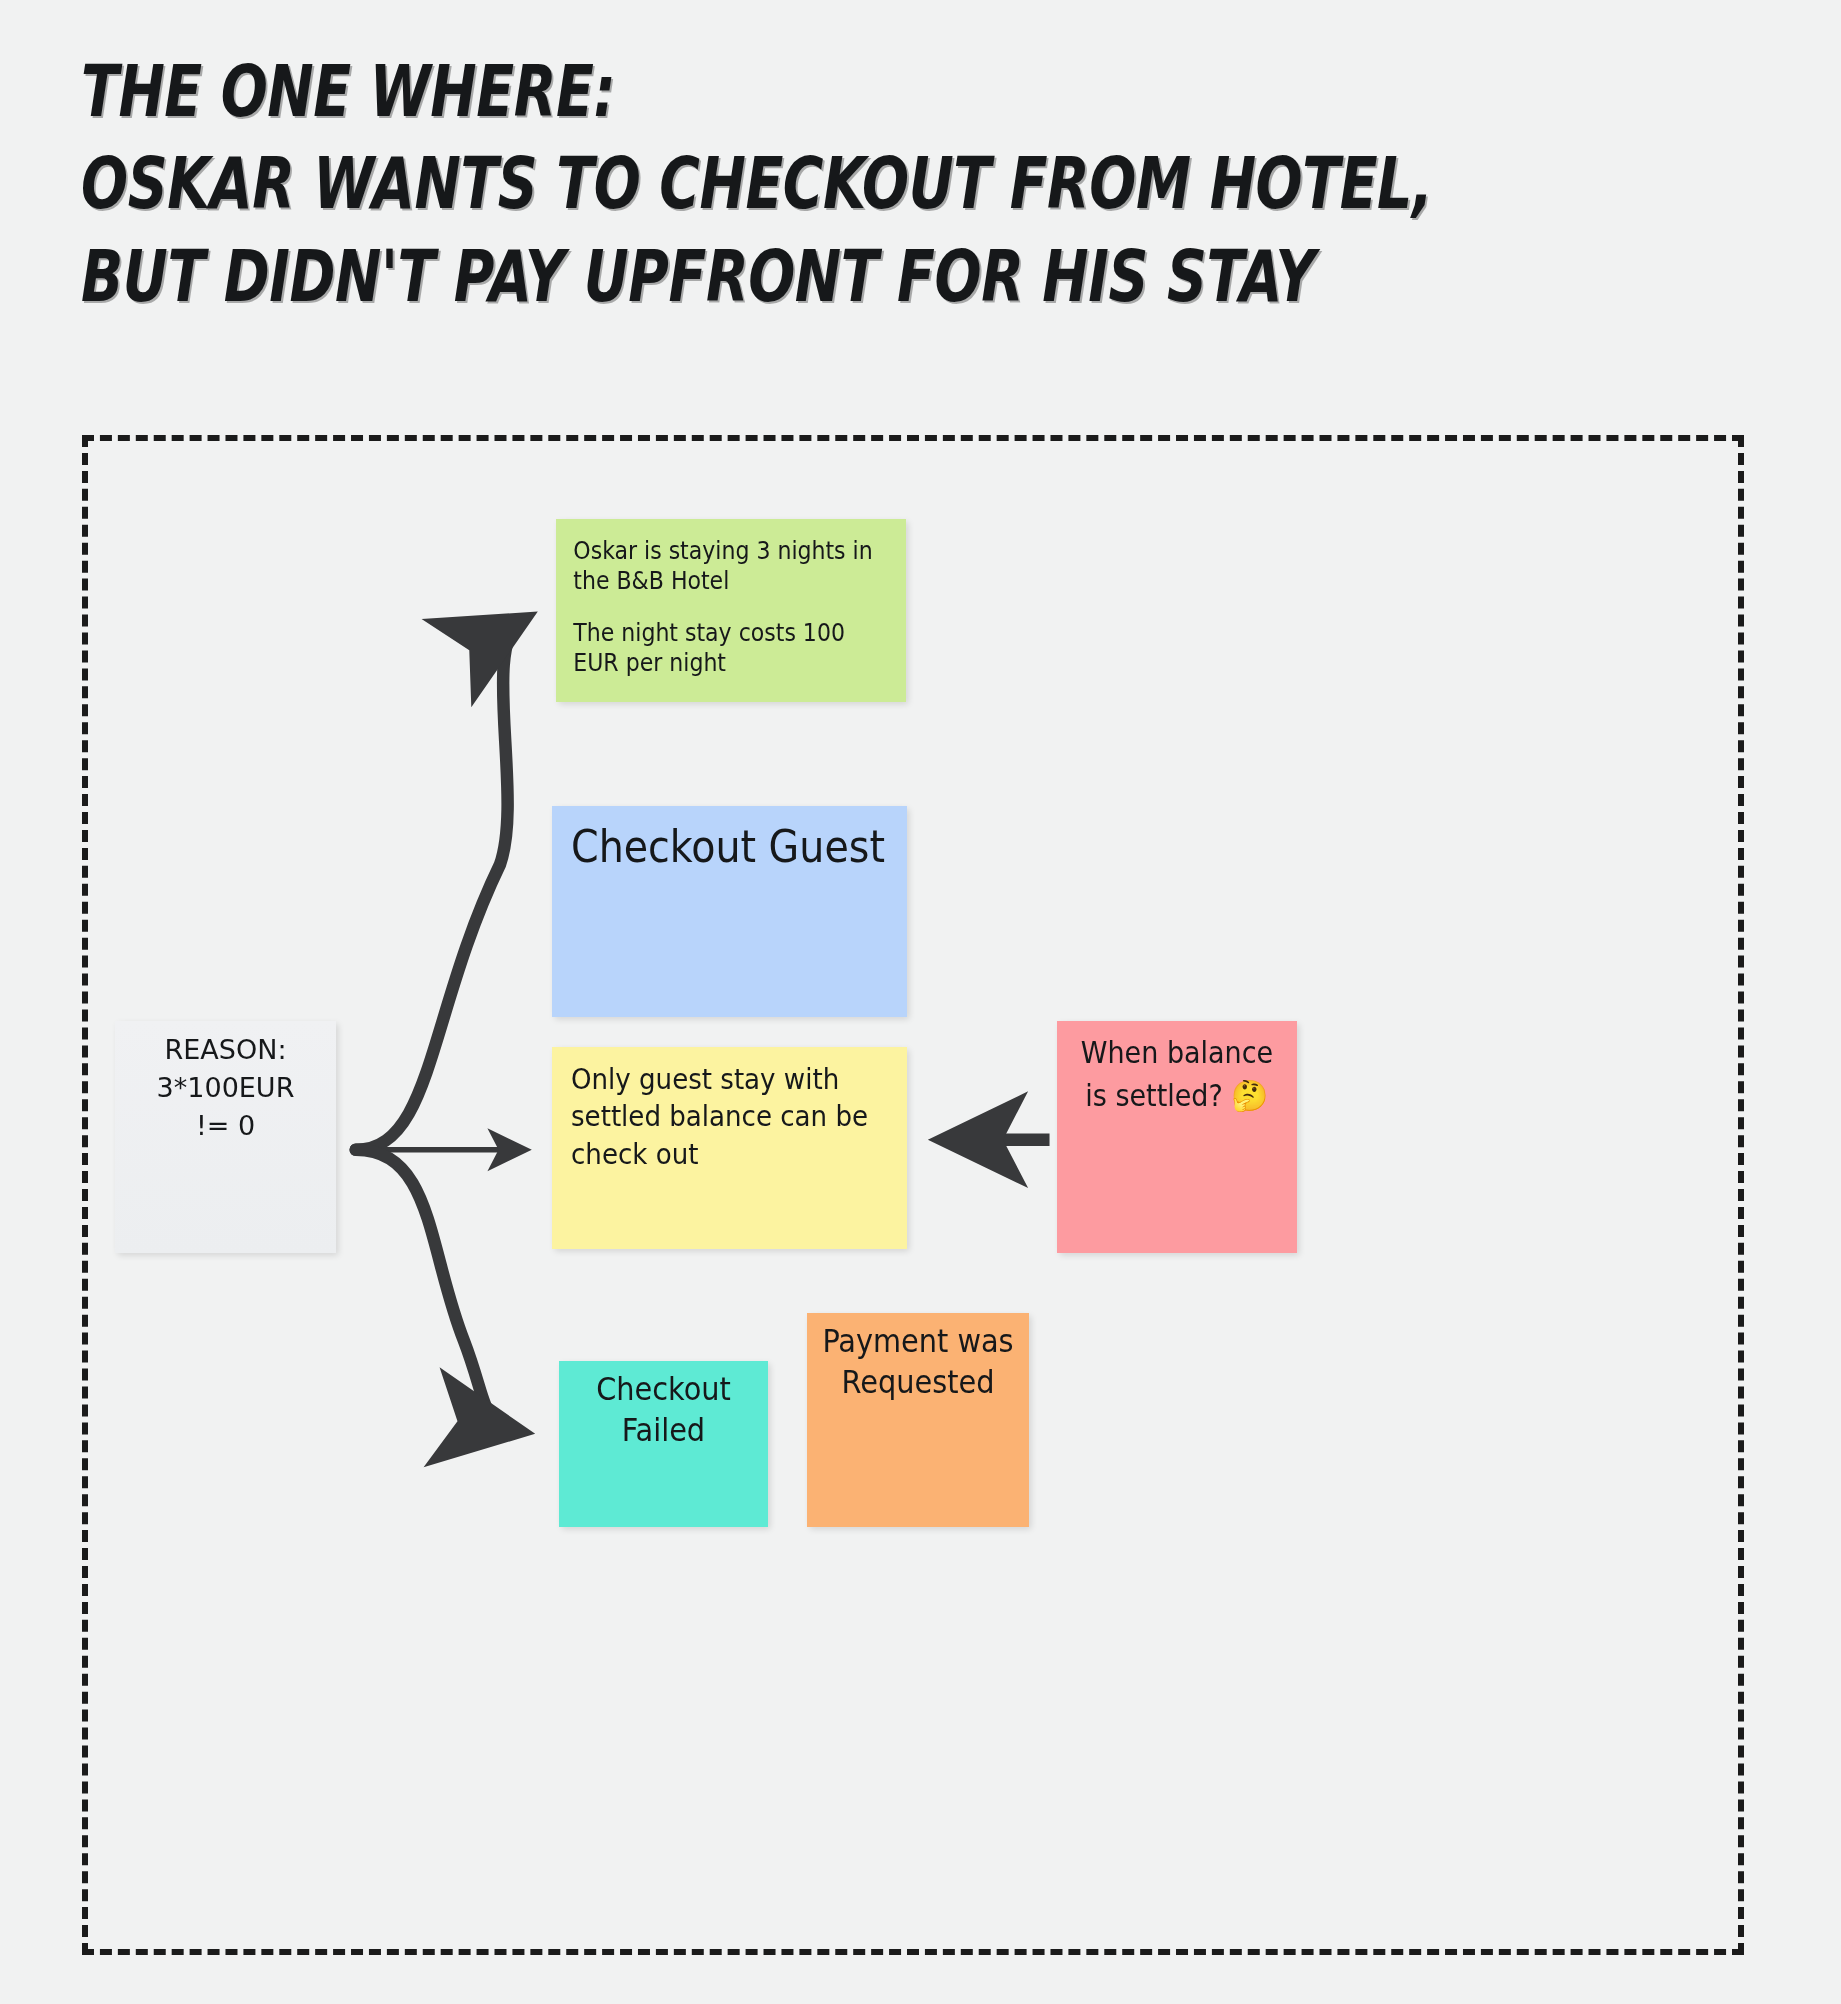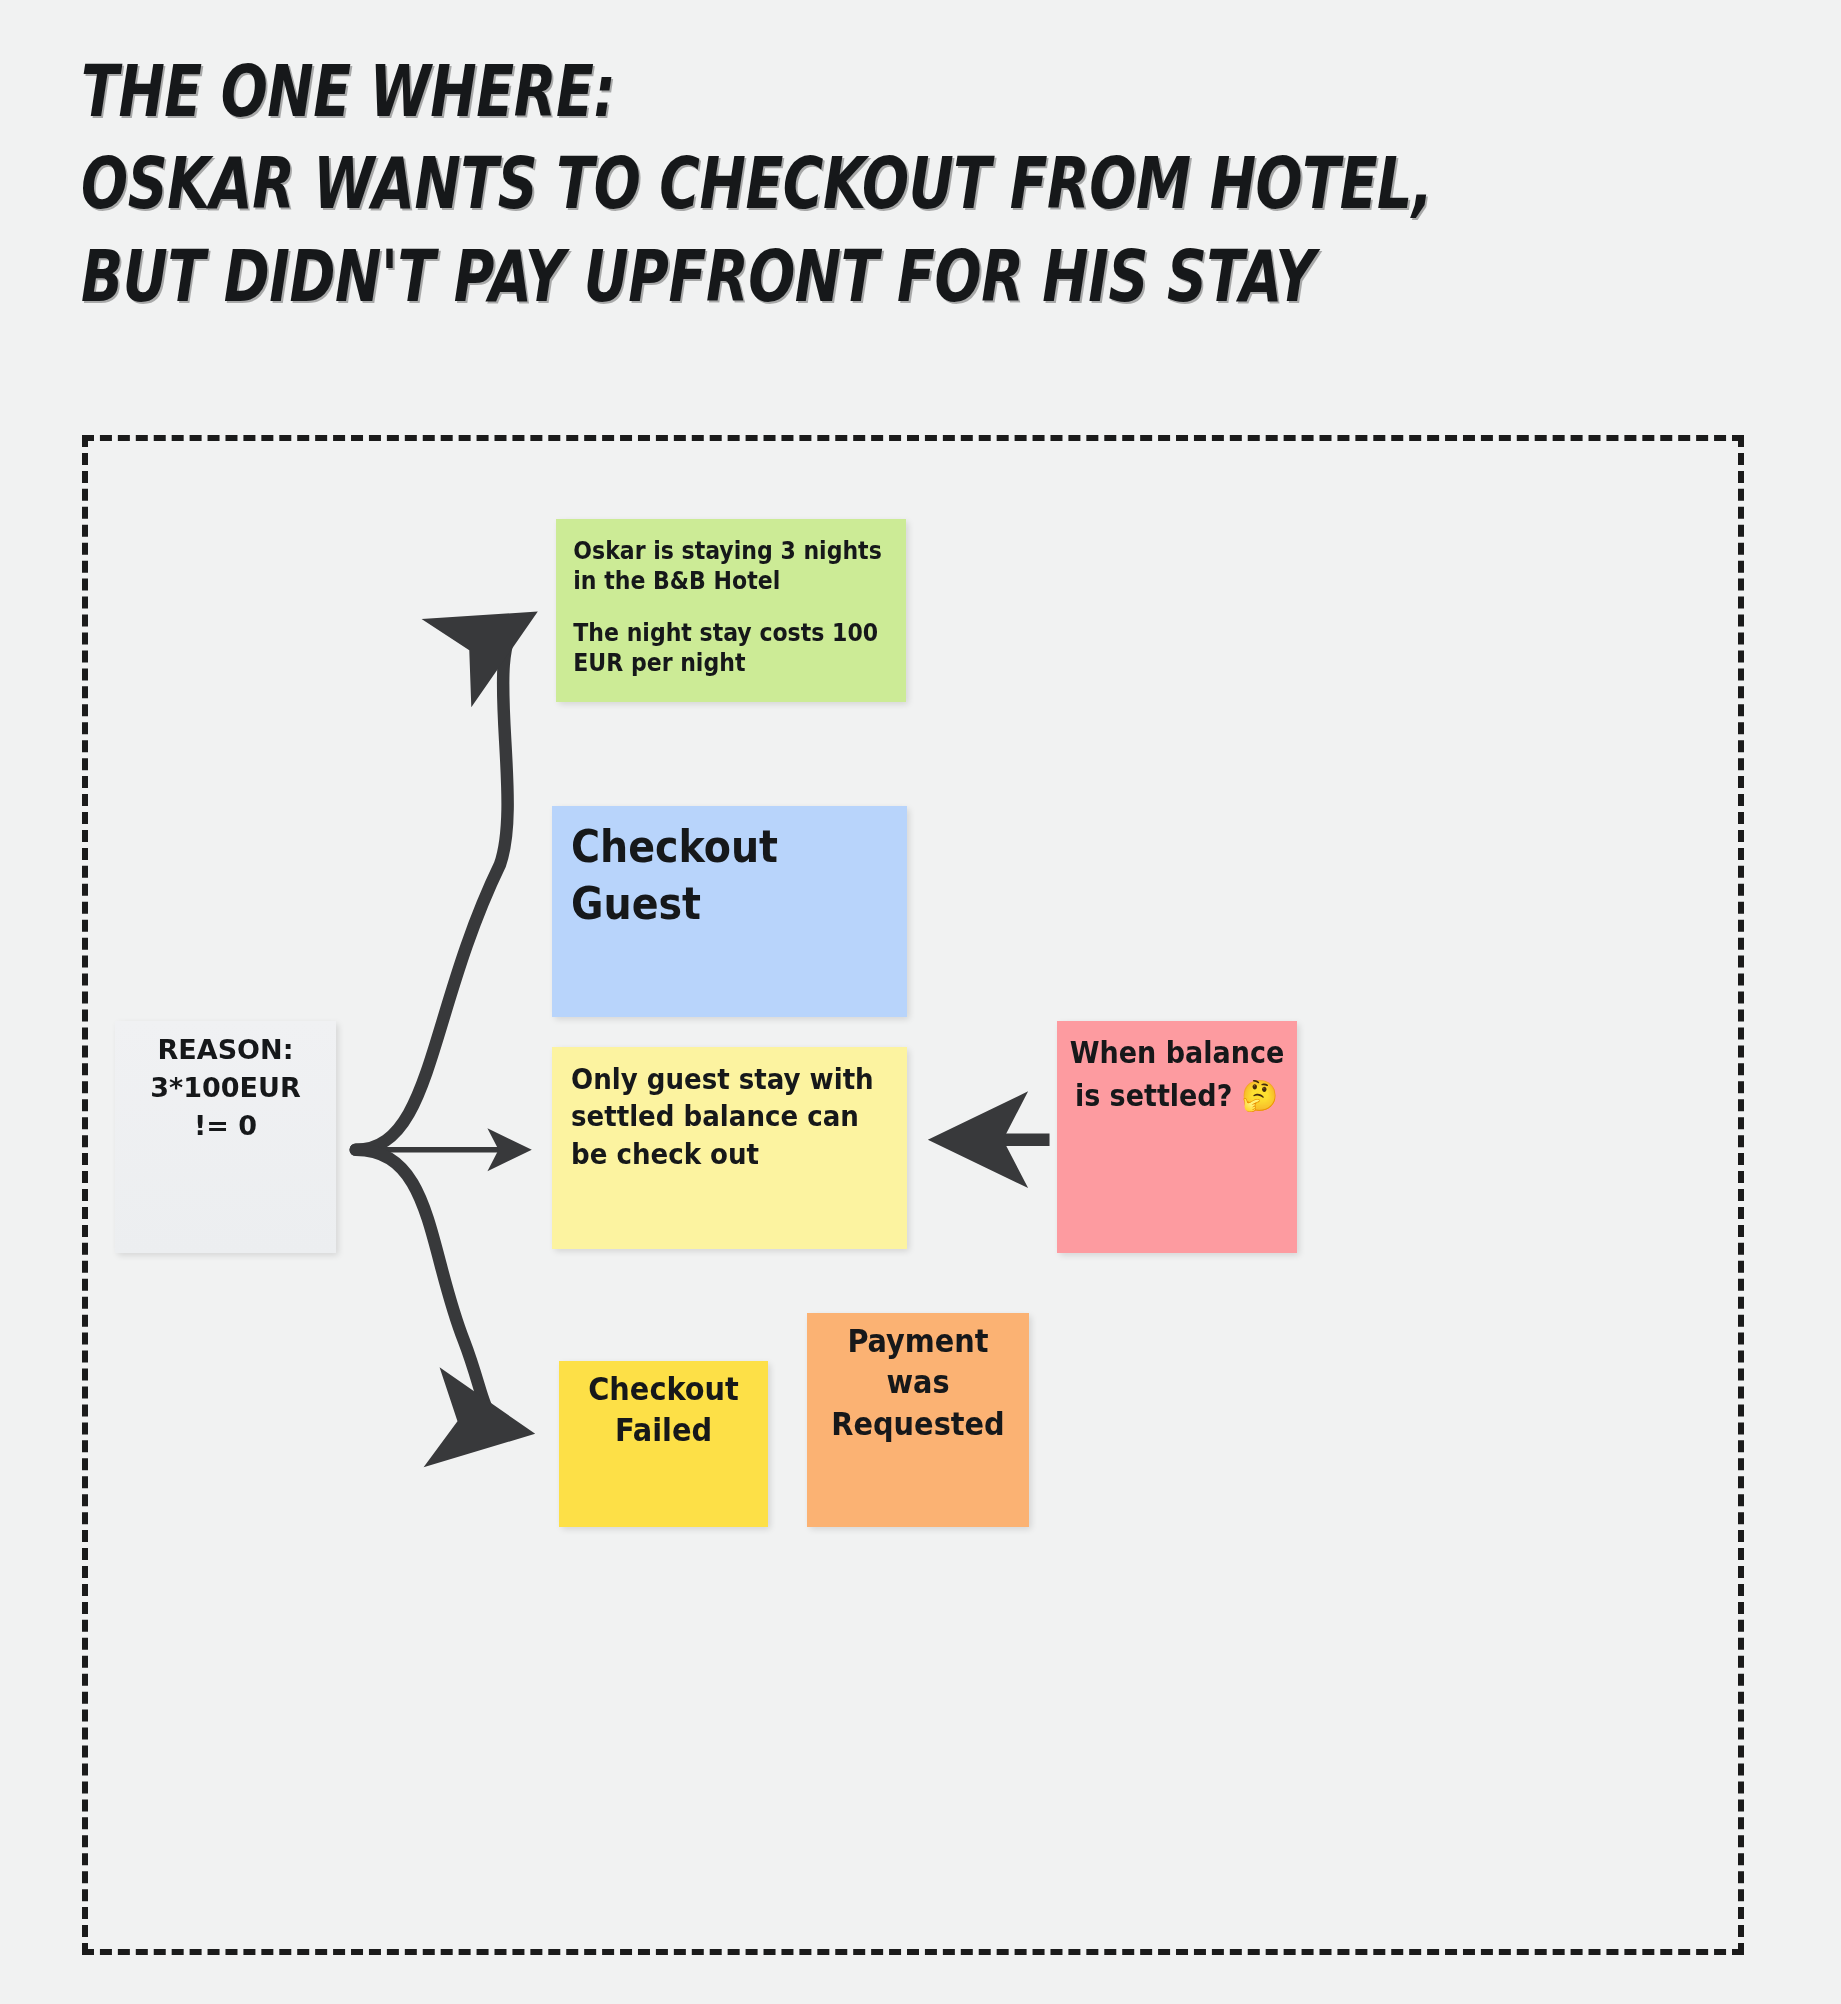--- a/index.html
+++ b/index.html
@@ -42,21 +42,21 @@
   
   .note{
     position:absolute;
     box-sizing:border-box;
     display:flex;
     flex-direction:column;
     color:#16181a;
     box-shadow:2.9px 3.4px 6.7px rgba(0,0,0,0.13);
     overflow:hidden;
   }
-  .note p{margin:0;font-weight:bold;}
+  .note p{margin:0;}
   .note .blank{display:block;height:0.9em;}
 
   .note.green{
     left:556px;top:519px;width:350px;height:183px;
     background:#cceb96;
     padding:17.3px 17.3px 0 17.3px;
     justify-content:flex-start;
     font-size:24.5px;line-height:1.22;
   }
   .note.blue{
@@ -93,21 +93,21 @@
     left:115px;top:1021px;width:221px;height:232px;
     background:linear-gradient(180deg,#f0f1f3 0%,#eceef0 100%);
     padding:9.6px 11.5px;
     font-family:"DejaVu Sans","Liberation Sans",sans-serif;
     font-size:27px;line-height:1.42;
     text-align:center;
     align-items:center;
   }
   .note.orange1{
     left:559px;top:1361px;width:209px;height:166px;
-    background:#fde047;
+    background:#5eead4;
     padding:7.7px 10.6px;
     font-size:32px;line-height:1.30;
     text-align:center;align-items:center;
   }
   .note.orange2{
     left:807px;top:1313px;width:222px;height:214px;
     background:#fbb273;
     padding:7.7px 10.6px;
     font-size:32px;line-height:1.30;
     text-align:center;align-items:center;

